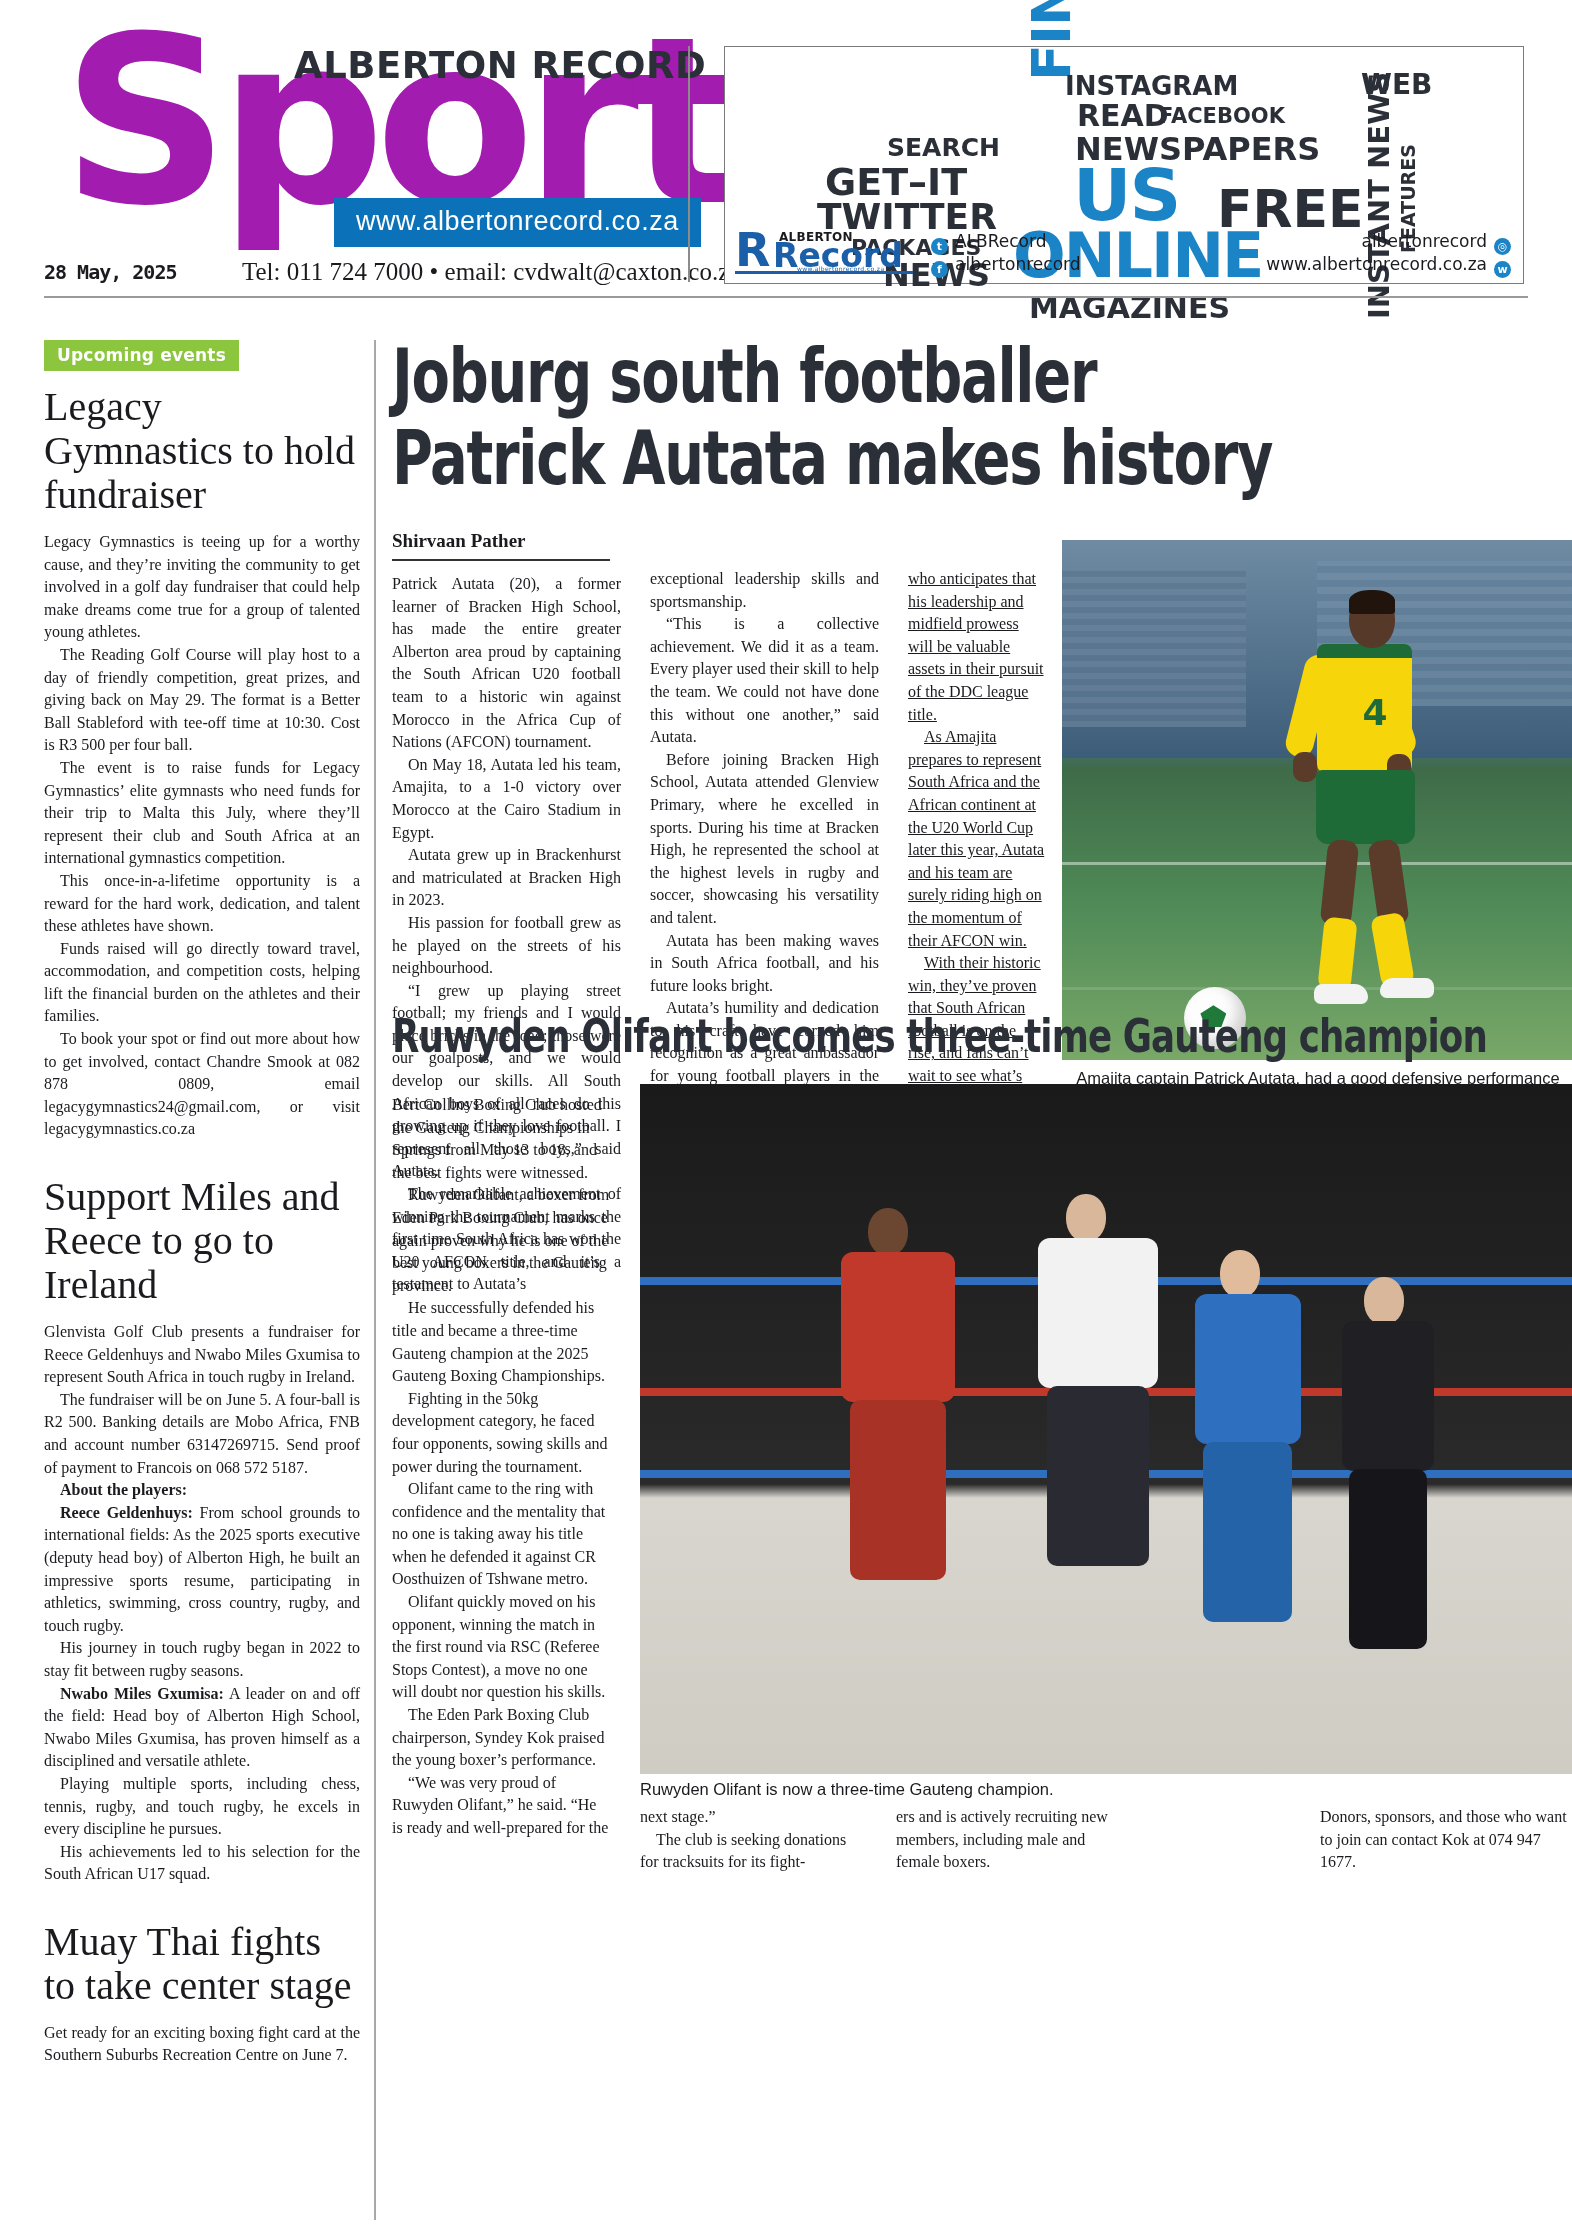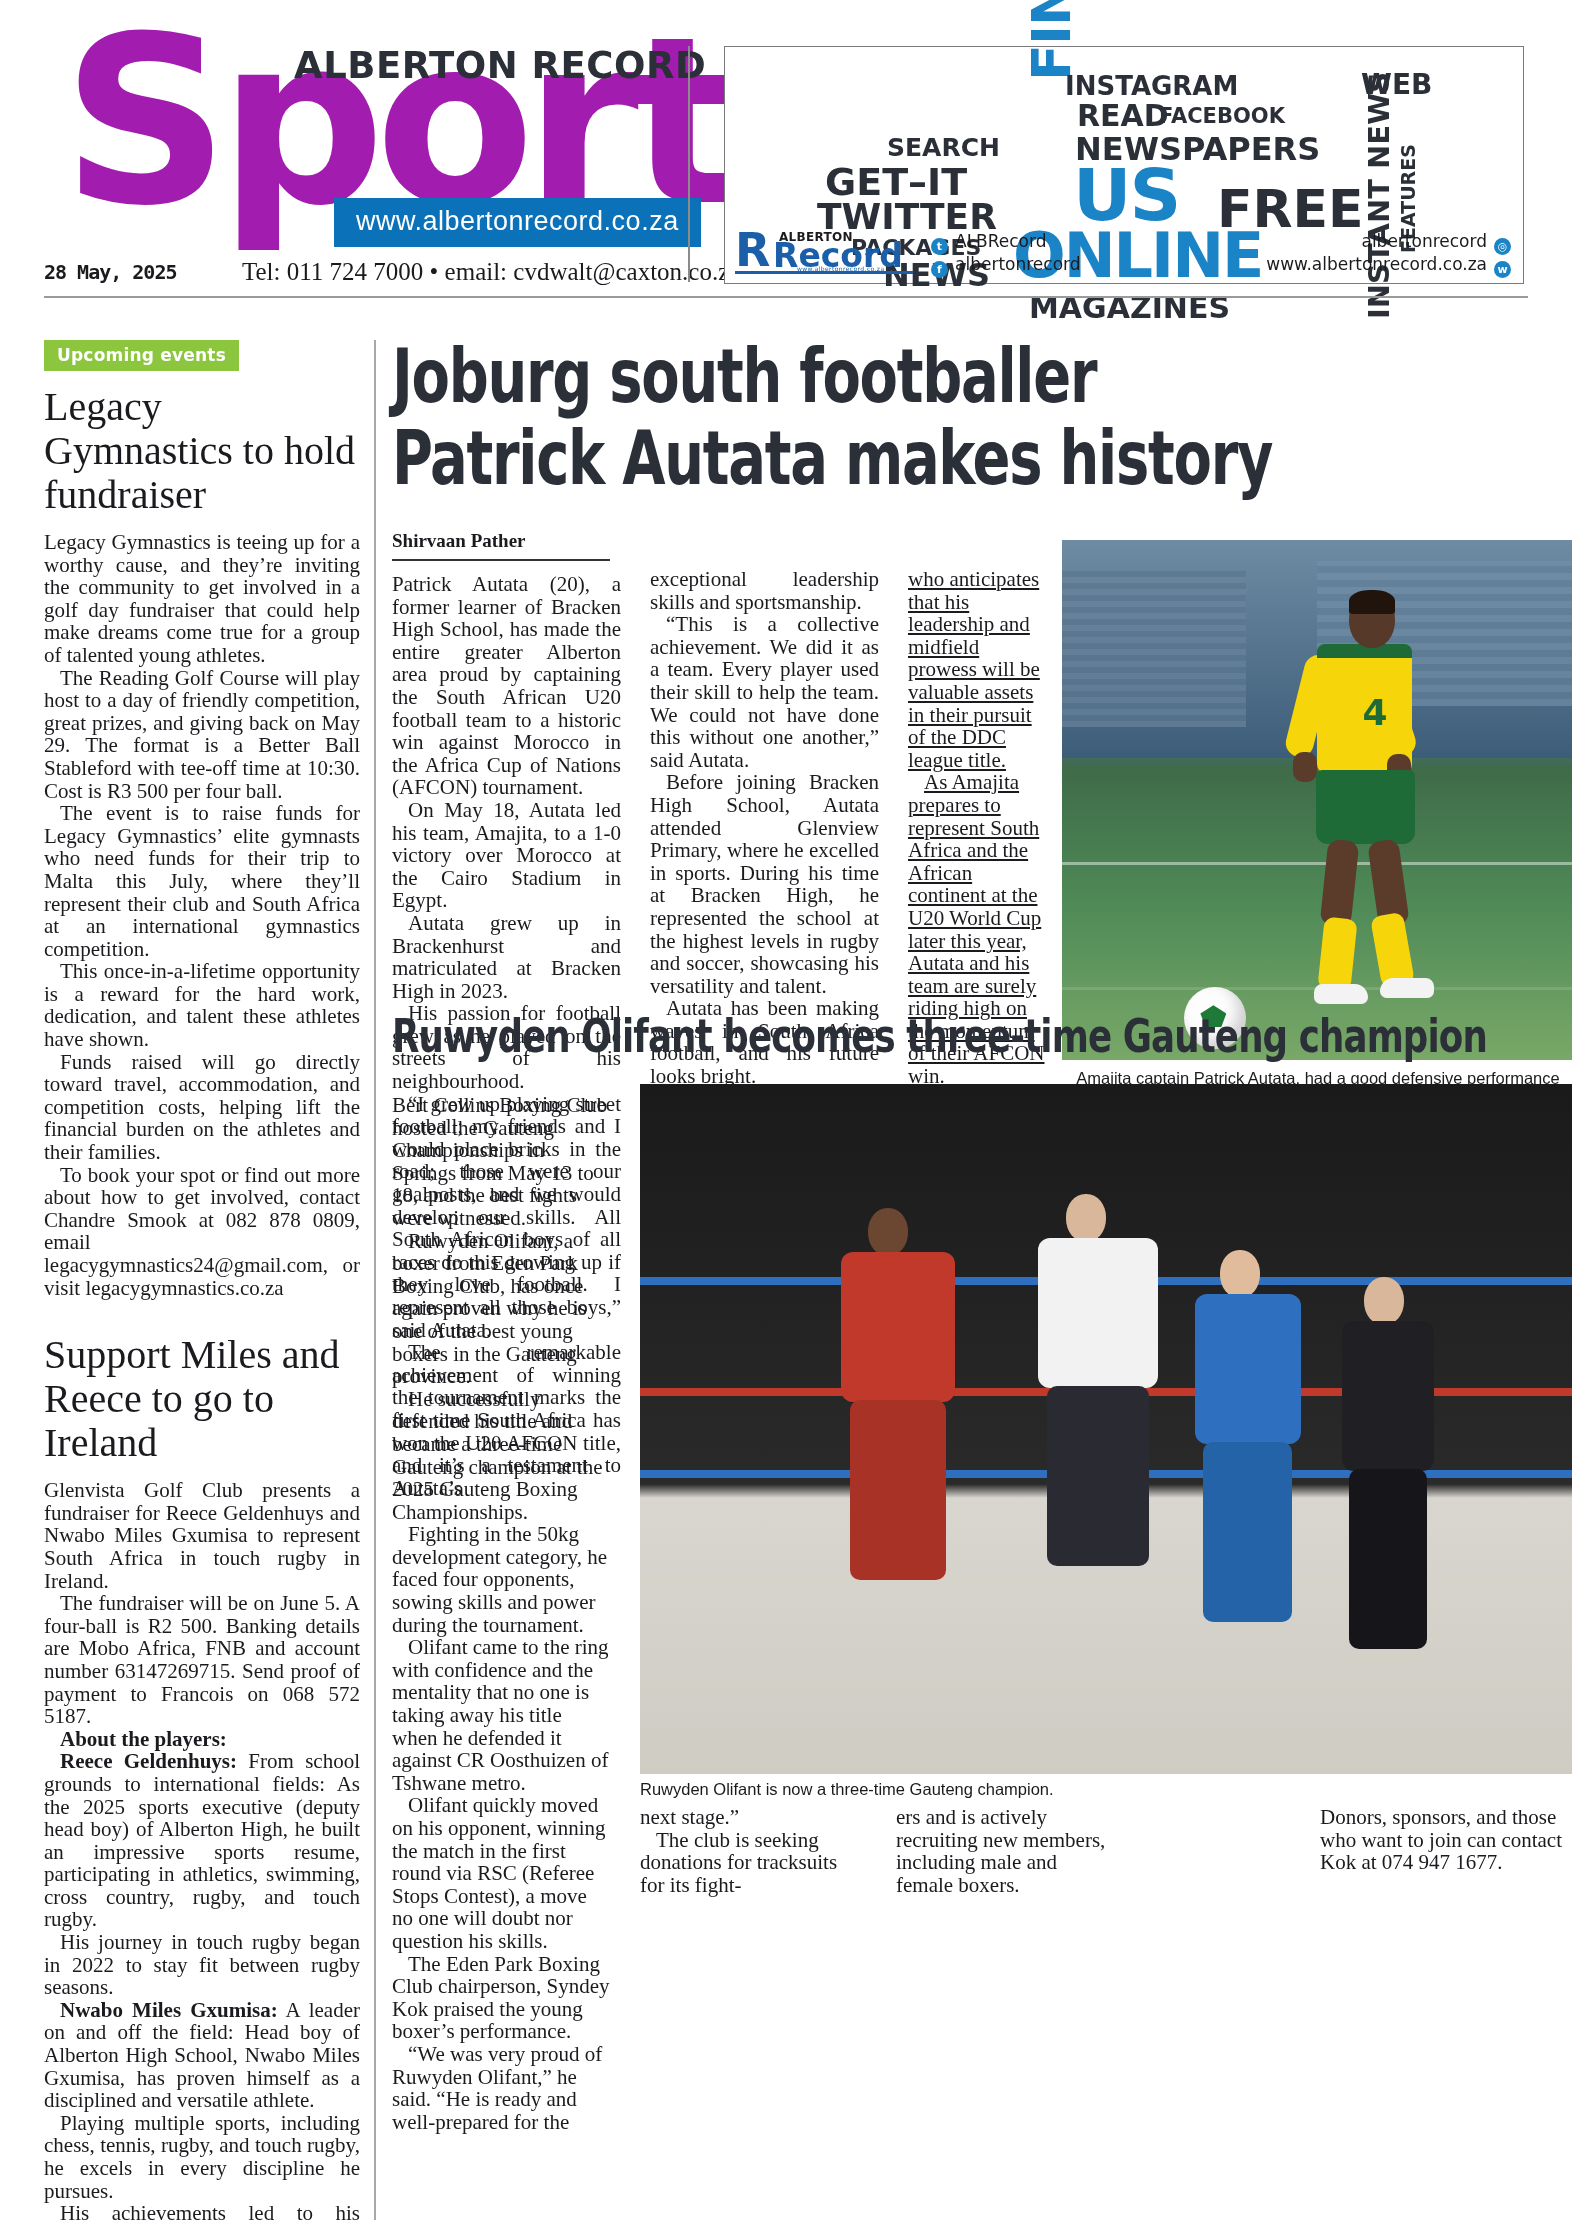--- a/index.html
+++ b/index.html
@@ -131,21 +131,21 @@
     font-family:"Liberation Serif", serif;
     font-weight:normal;
     font-size:40px;
     line-height:44px;
     margin:0 0 14px 0;
     color:#1b1b1f;
   }
   .side-head.spaced { margin-top:34px; }
   .body-txt {
     font-family:"Liberation Serif", serif;
-    font-size:21px;
+    font-size:16px;
     line-height:22.6px;
     text-align:justify;
     color:#1b1b1f;
     margin:0;
   }
   .body-txt p { margin:0; text-indent:16px; }
   .body-txt p.first { text-indent:0; }
   .body-txt b { font-weight:bold; }
 
   .vrule { position:absolute; width:2px; background:#a8a8a8; }

